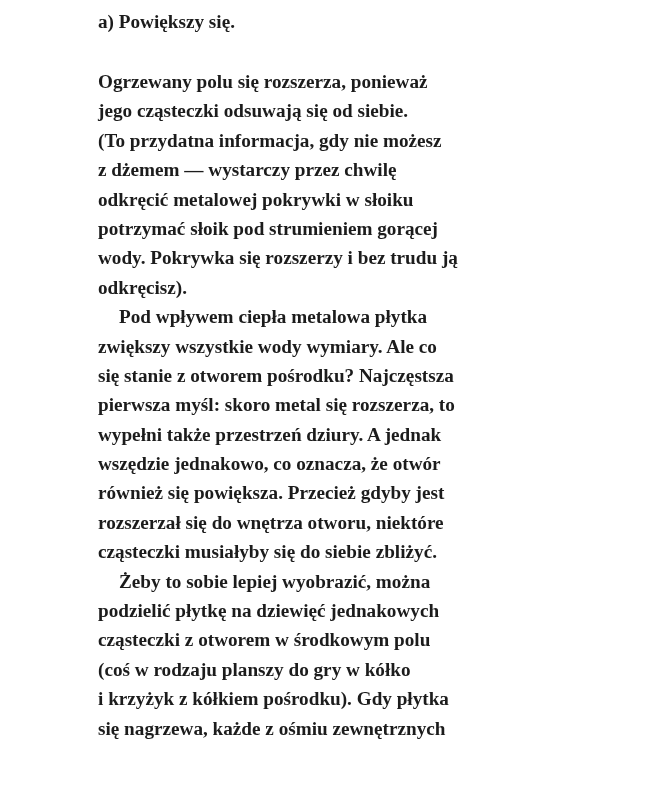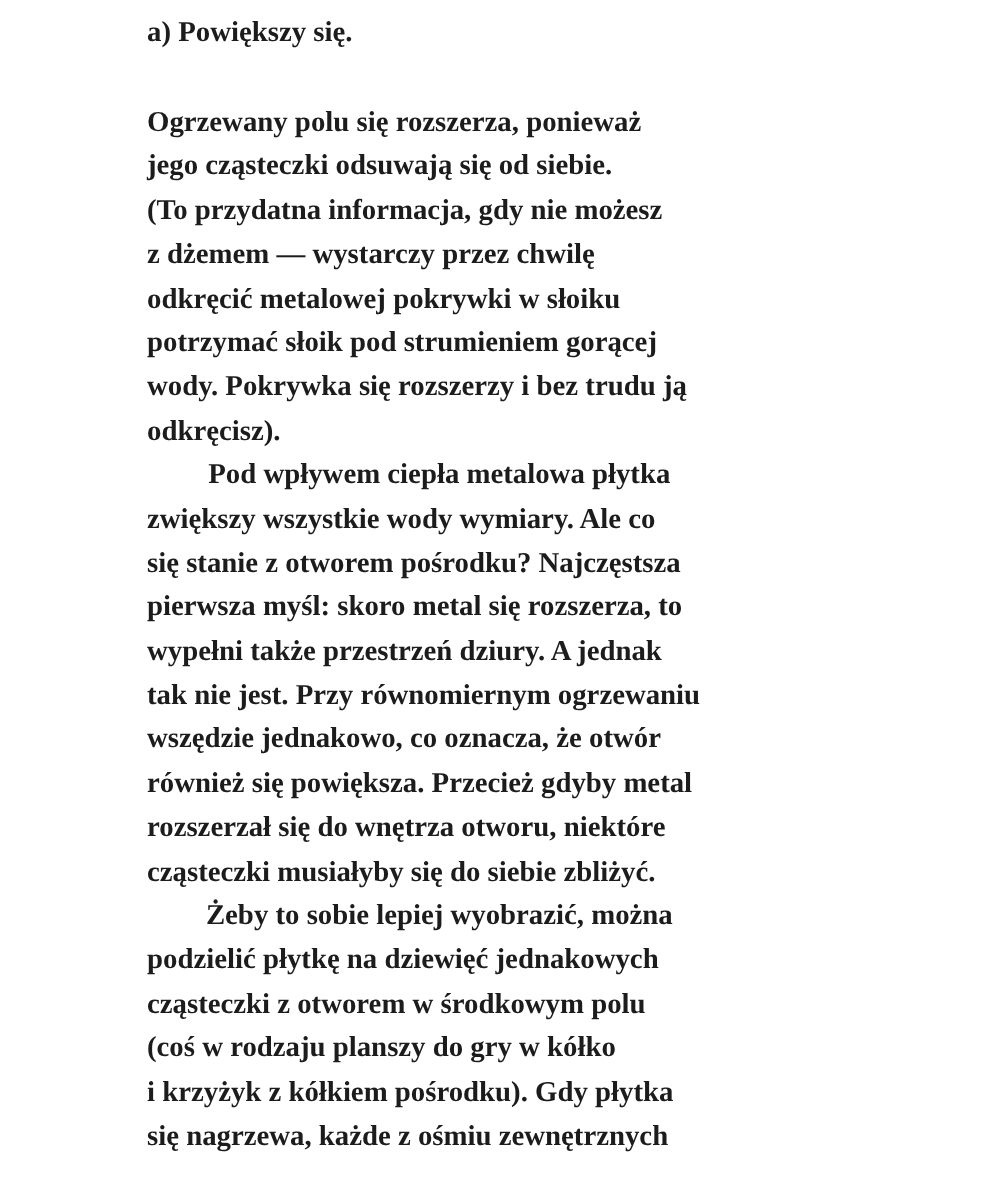--- a/index.html
+++ b/index.html
@@ -3,21 +3,21 @@
 <meta charset="utf-8">
 <style>
   html, body { margin: 0; padding: 0; background: #ffffff; }
   body { width: 654px; height: 802px; overflow: hidden; position: relative; }
   .page {
     position: absolute; left: 98px; top: 0; width: 420px;
     font-family: "Liberation Serif", "DejaVu Serif", serif;
     font-size: 19.2px; color: #1c1c1c; line-height: 29.4px;
   }
   .line { white-space: nowrap; height: 29.4px; font-weight: bold; }
-  .indent { padding-left: 21px; text-align: center; }
+  .indent { padding-left: 21px; }
   .answer { position: absolute; top: 7px; left: 0; }
   .body { position: absolute; top: 67px; left: 0; }
 </style>
 </head>
 <body>
 
 <div class="page">
   <div class="answer line">a) Powiększy się.</div>
   <div class="body">
     <div>
@@ -29,23 +29,22 @@
       <div class="line">potrzymać słoik pod strumieniem gorącej</div>
       <div class="line">wody. Pokrywka się rozszerzy i bez trudu ją</div>
       <div class="line">odkręcisz).</div>
     </div>
     <div>
       <div class="line indent">Pod wpływem ciepła metalowa płytka</div>
       <div class="line">zwiększy wszystkie wody wymiary. Ale co</div>
       <div class="line">się stanie z otworem pośrodku? Najczęstsza</div>
       <div class="line">pierwsza myśl: skoro metal się rozszerza, to</div>
       <div class="line">wypełni także przestrzeń dziury. A jednak</div>
-      <div class="line">tak nie jest. Przy równomiernym ogrzewaniu</div>
       <div class="line">wszędzie jednakowo, co oznacza, że otwór</div>
-      <div class="line">również się powiększa. Przecież gdyby metal</div>
+      <div class="line">również się powiększa. Przecież gdyby jest</div>
       <div class="line">rozszerzał się do wnętrza otworu, niektóre</div>
       <div class="line">cząsteczki musiałyby się do siebie zbliżyć.</div>
     </div>
     <div>
       <div class="line indent">Żeby to sobie lepiej wyobrazić, można</div>
       <div class="line">podzielić płytkę na dziewięć jednakowych</div>
       <div class="line">cząsteczki z otworem w środkowym polu</div>
       <div class="line">(coś w rodzaju planszy do gry w kółko</div>
       <div class="line">i krzyżyk z kółkiem pośrodku). Gdy płytka</div>
       <div class="line">się nagrzewa, każde z ośmiu zewnętrznych</div>

